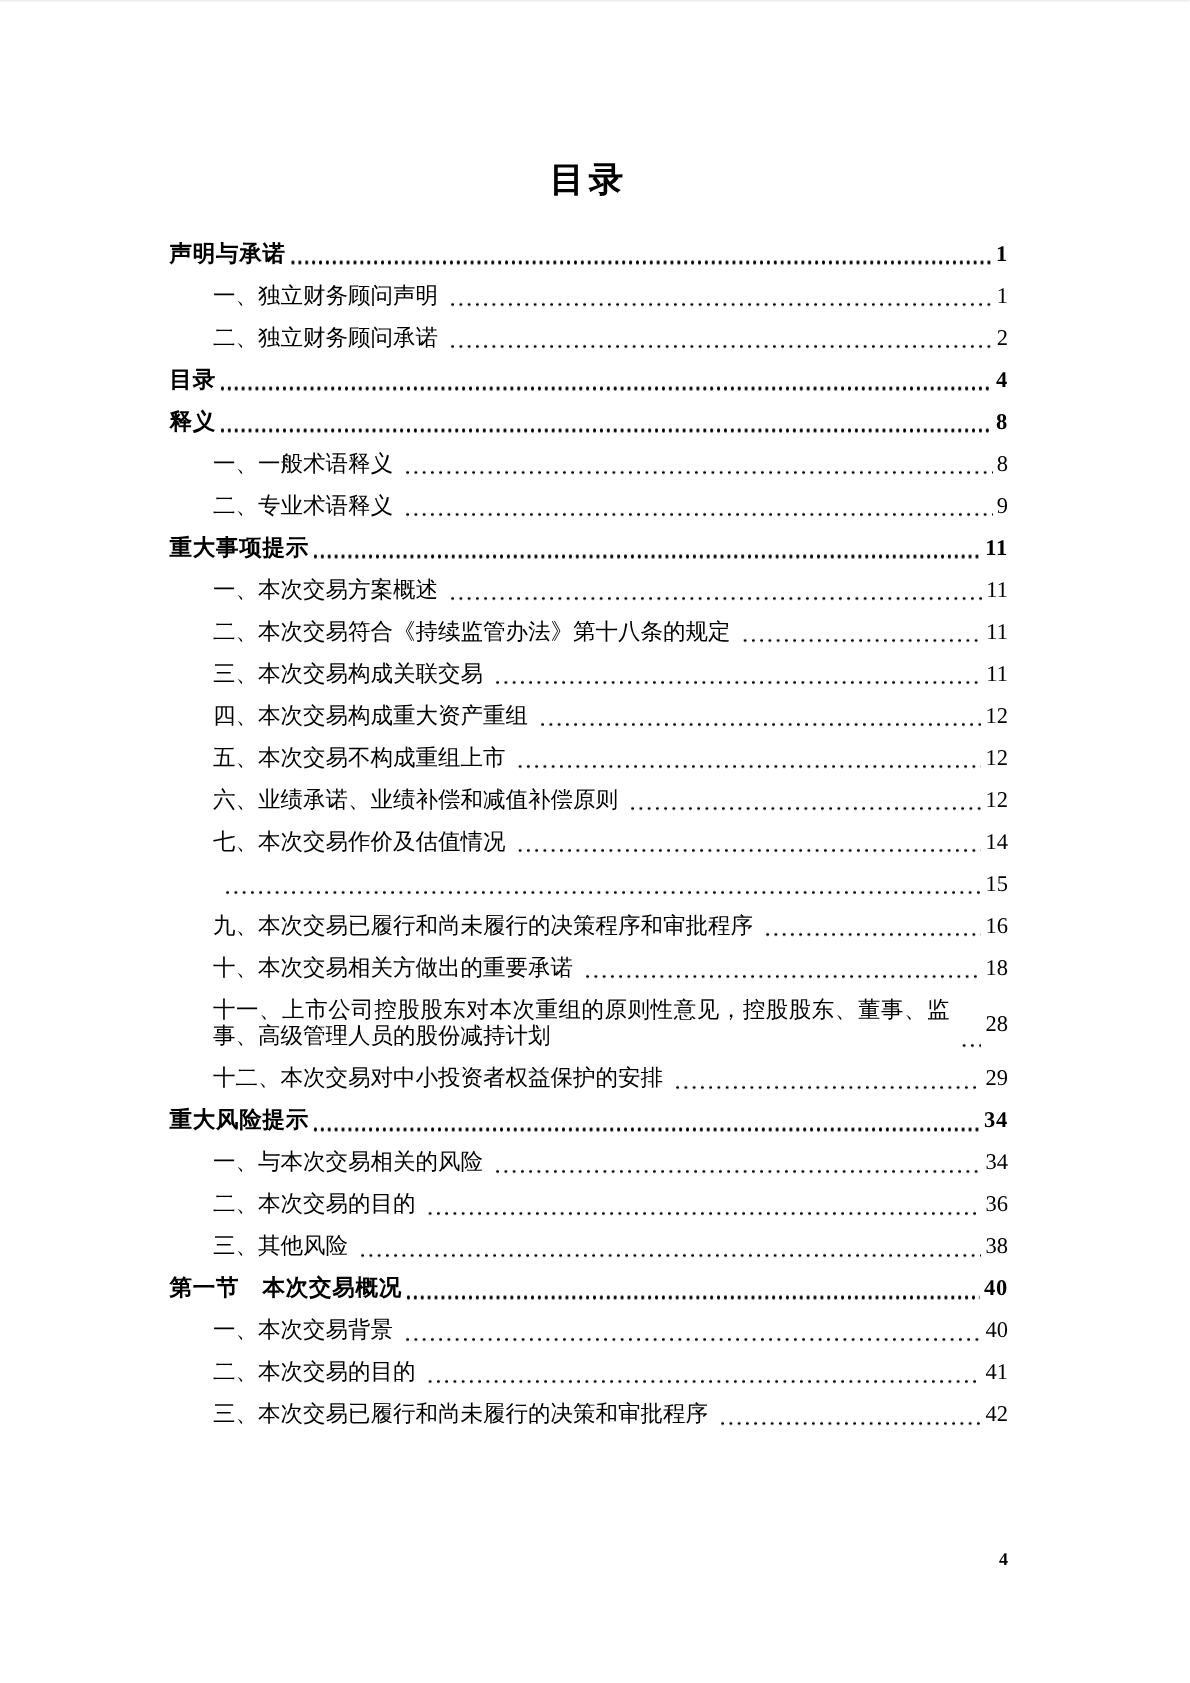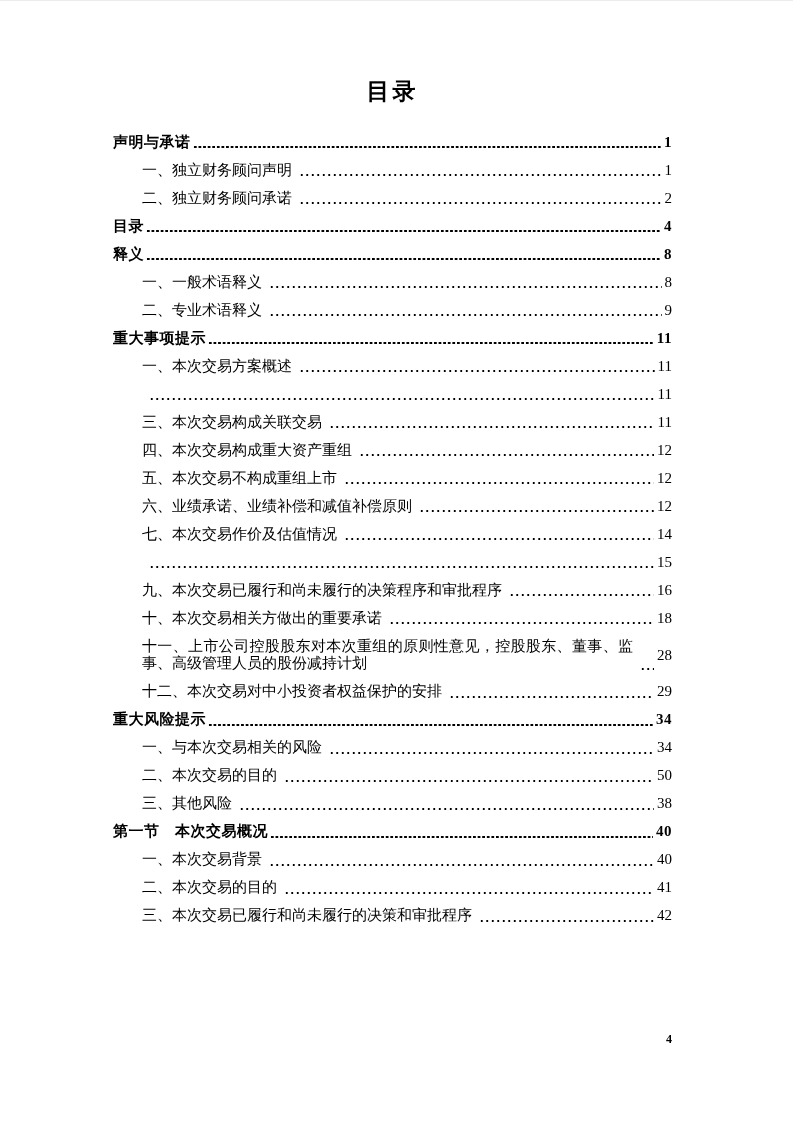--- a/index.html
+++ b/index.html
@@ -11,21 +11,21 @@
     width: 793px;
     height: 1122px;
     position: relative;
     font-family: "Liberation Serif", "DejaVu Serif", serif;
     color: #000000;
     overflow: hidden;
     border-top: 1px solid #ececec;
   }
   .page {
     box-sizing: border-box;
-    padding: 76px 121px 0 113px;
+    padding: 104px 121px 0 113px;
   }
   .doc-title {
     text-align: center;
     font-size: 23px;
     font-weight: bold;
     letter-spacing: 3px;
     margin: 0 0 27px 0;
     line-height: 1.3;
   }
   .toc-list {
@@ -128,20 +128,21 @@
         <span class="toc-label">重大事项提示</span>
         <span class="toc-leader"></span>
         <span class="toc-page">11</span>
       </div>
       <div class="toc-row lvl2">
         <span class="toc-label">一、本次交易方案概述</span>
         <span class="toc-leader"></span>
         <span class="toc-page">11</span>
       </div>
       <div class="toc-row lvl2">
+        <span class="toc-label">二、本次交易符合《持续监管办法》第十八条的规定</span>
         <span class="toc-leader"></span>
         <span class="toc-page">11</span>
       </div>
       <div class="toc-row lvl2">
         <span class="toc-label">三、本次交易构成关联交易</span>
         <span class="toc-leader"></span>
         <span class="toc-page">11</span>
       </div>
       <div class="toc-row lvl2">
         <span class="toc-label">四、本次交易构成重大资产重组</span>
@@ -193,21 +194,21 @@
         <span class="toc-page">34</span>
       </div>
       <div class="toc-row lvl2">
         <span class="toc-label">一、与本次交易相关的风险</span>
         <span class="toc-leader"></span>
         <span class="toc-page">34</span>
       </div>
       <div class="toc-row lvl2">
         <span class="toc-label">二、本次交易的目的</span>
         <span class="toc-leader"></span>
-        <span class="toc-page">50</span>
+        <span class="toc-page">36</span>
       </div>
       <div class="toc-row lvl2">
         <span class="toc-label">三、其他风险</span>
         <span class="toc-leader"></span>
         <span class="toc-page">38</span>
       </div>
       <div class="toc-row lvl1">
         <span class="toc-label">第一节　本次交易概况</span>
         <span class="toc-leader"></span>
         <span class="toc-page">40</span>

